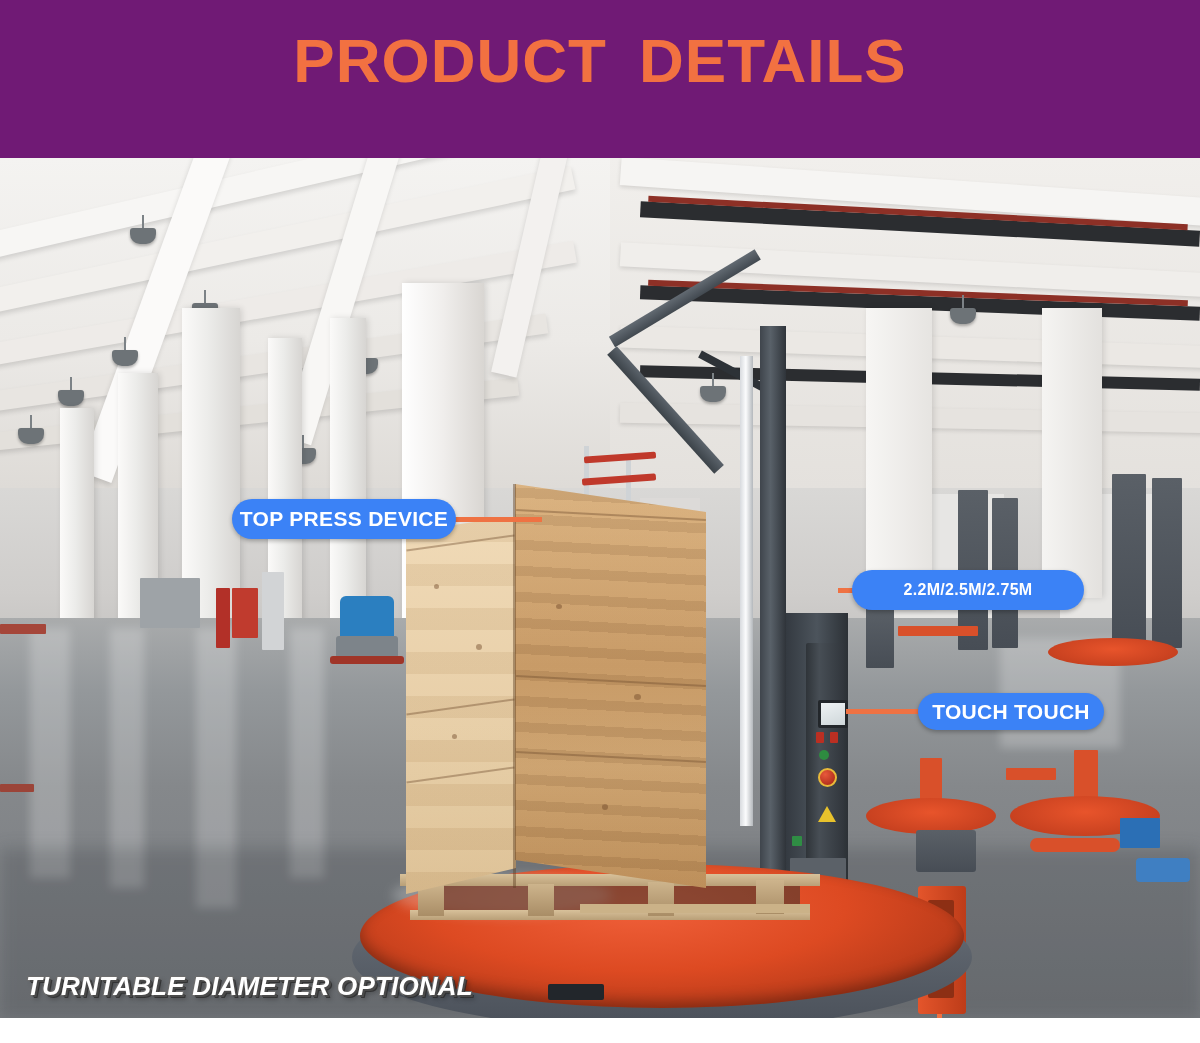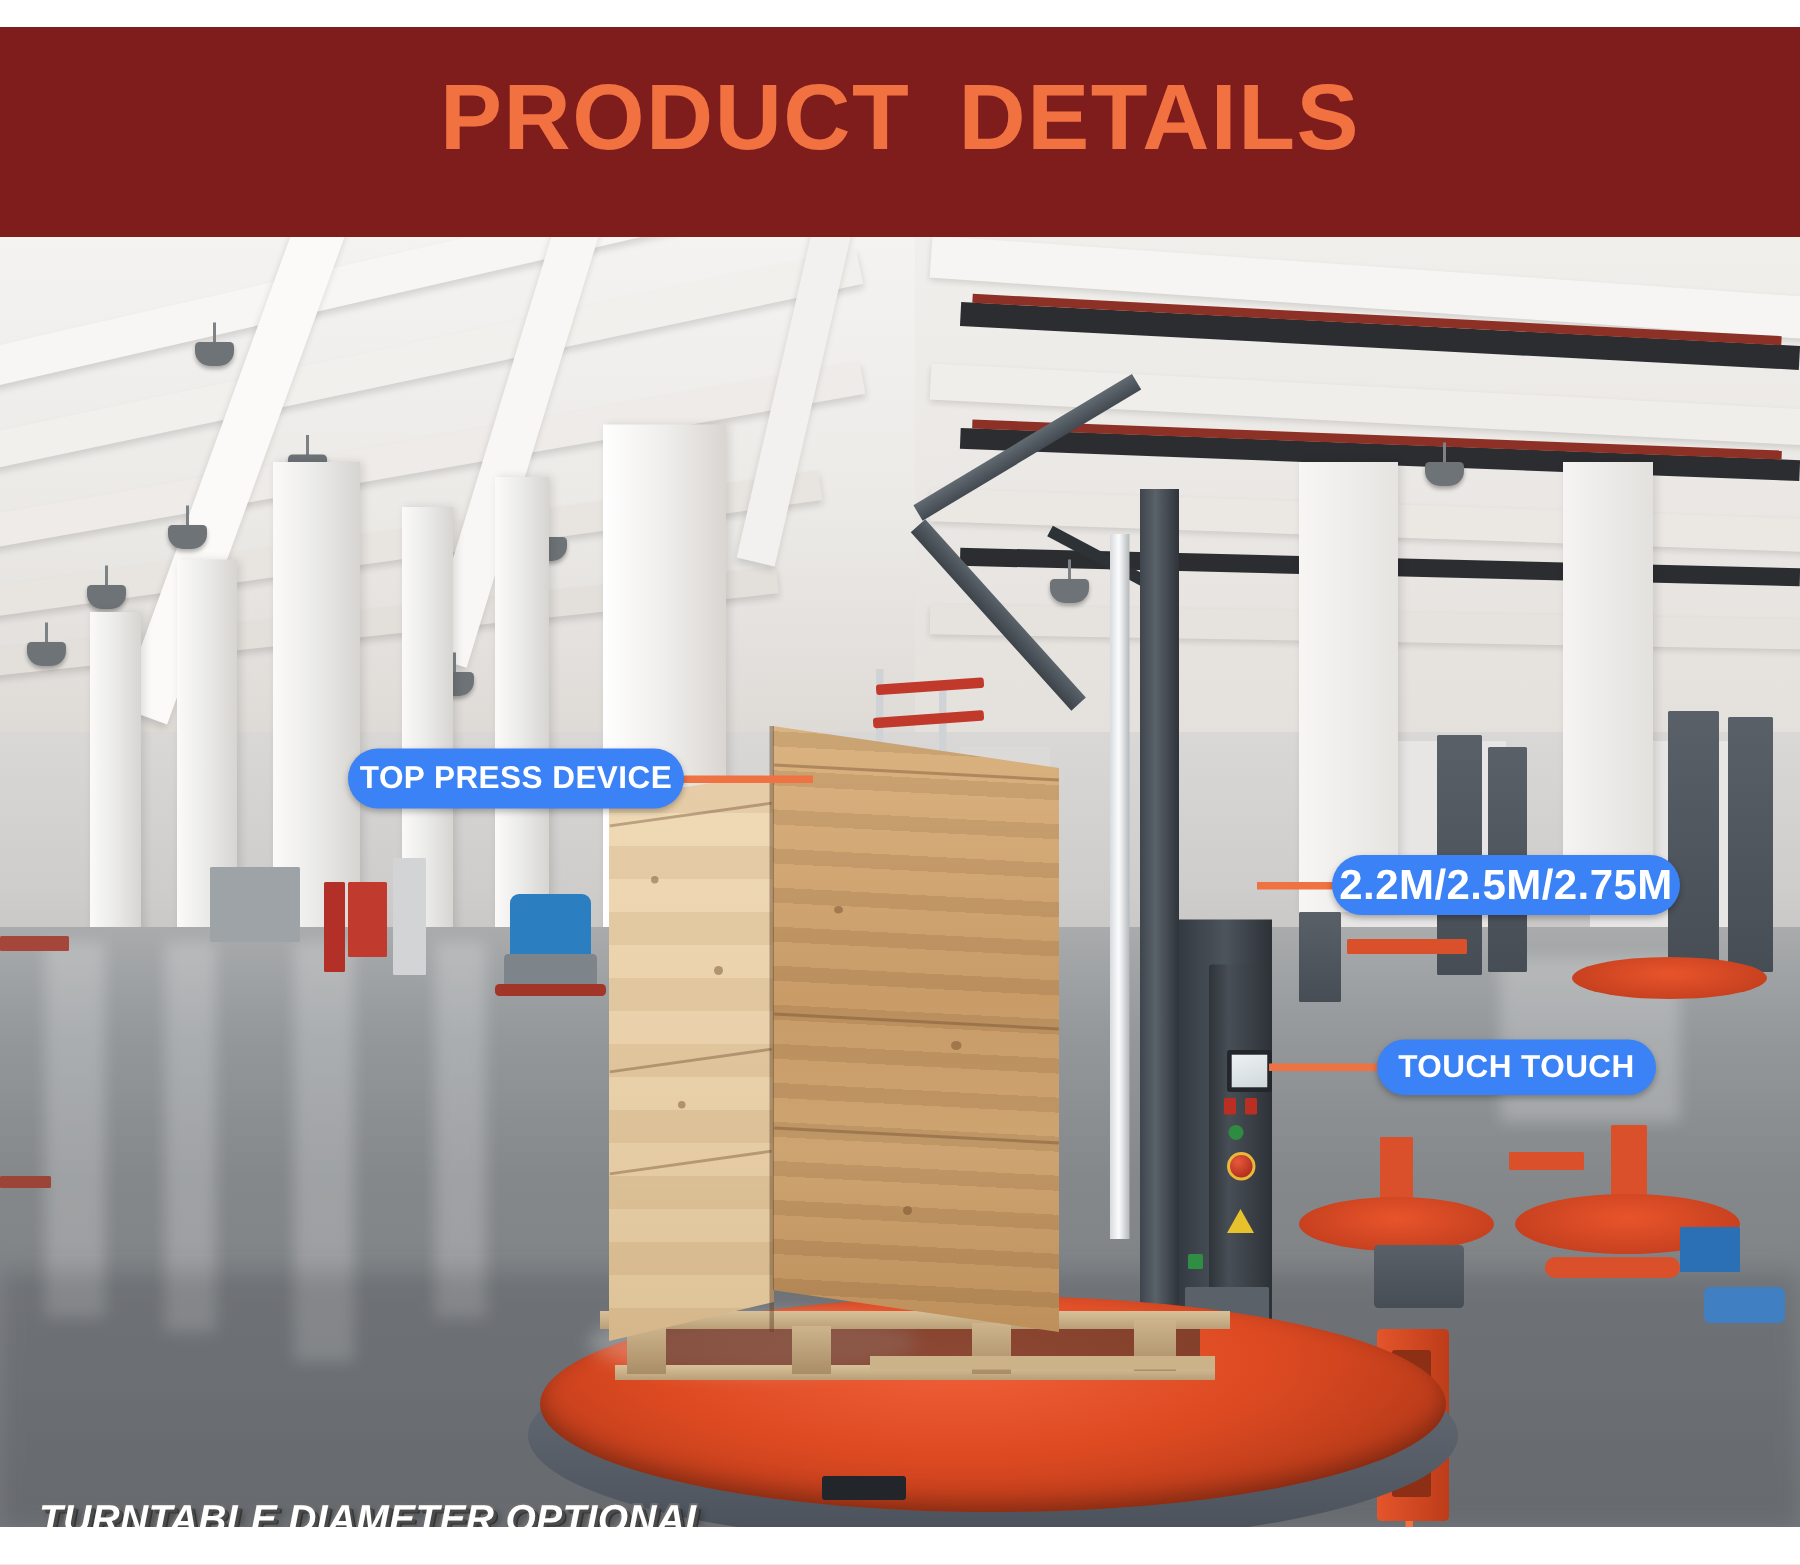--- a/index.html
+++ b/index.html
@@ -7,22 +7,22 @@
 
   .page{
     position:relative;
     width:1200px;height:1043px;
     background:#ffffff;
     overflow:hidden;
   }
 
   
   .header{
-    position:absolute;left:0;top:18px;width:1200px;height:158px;
-    background:#7f1d1d;
+    position:absolute;left:0;top:0;width:1200px;height:158px;
+    background:#701a75;
     display:flex;align-items:center;justify-content:center;
   }
   .header-title{
     font-size:62px;font-weight:bold;letter-spacing:1px;
     color:#F27141;
     word-spacing:14px;
     line-height:1;
     padding-bottom:36px;
   }
 
@@ -283,27 +283,27 @@
       2px 2px 0 #4a4a4a, 3px 3px 0 rgba(40,40,40,.75),
      -1px -1px 0 #6d6d6d, 1px -1px 0 #6d6d6d, -1px 1px 0 #6d6d6d,
       4px 4px 5px rgba(0,0,0,.35);
     letter-spacing:.2px;
   }
 
   #c-top-press{left:232px;top:341px;width:224px;height:40px;font-size:21px;}
   #l-top-press{left:452px;top:359px;width:90px;height:5px;}
 
   #c-col-head{left:816px;top:374px;font-size:26px;}
-  #c-col-pill{left:888px;top:412px;width:232px;height:40px;font-size:28px;}
+  #c-col-pill{left:852px;top:412px;width:232px;height:40px;font-size:16px;}
   #l-col{left:838px;top:430px;width:78px;height:5px;}
 
   #c-touch{left:918px;top:535px;width:186px;height:37px;font-size:21px;}
   #l-touch{left:846px;top:551px;width:76px;height:5px;}
 
-  #c-turn-head{left:26px;top:839px;font-size:26px;}
+  #c-turn-head{left:26px;top:813px;font-size:26px;}
   #l-auto{left:937px;top:856px;width:5px;height:110px;}
 </style>
 </head>
 <body>
 
 <div class="page">
 
   <div class="header">
     <div class="header-title">PRODUCT  DETAILS</div>
   </div>

